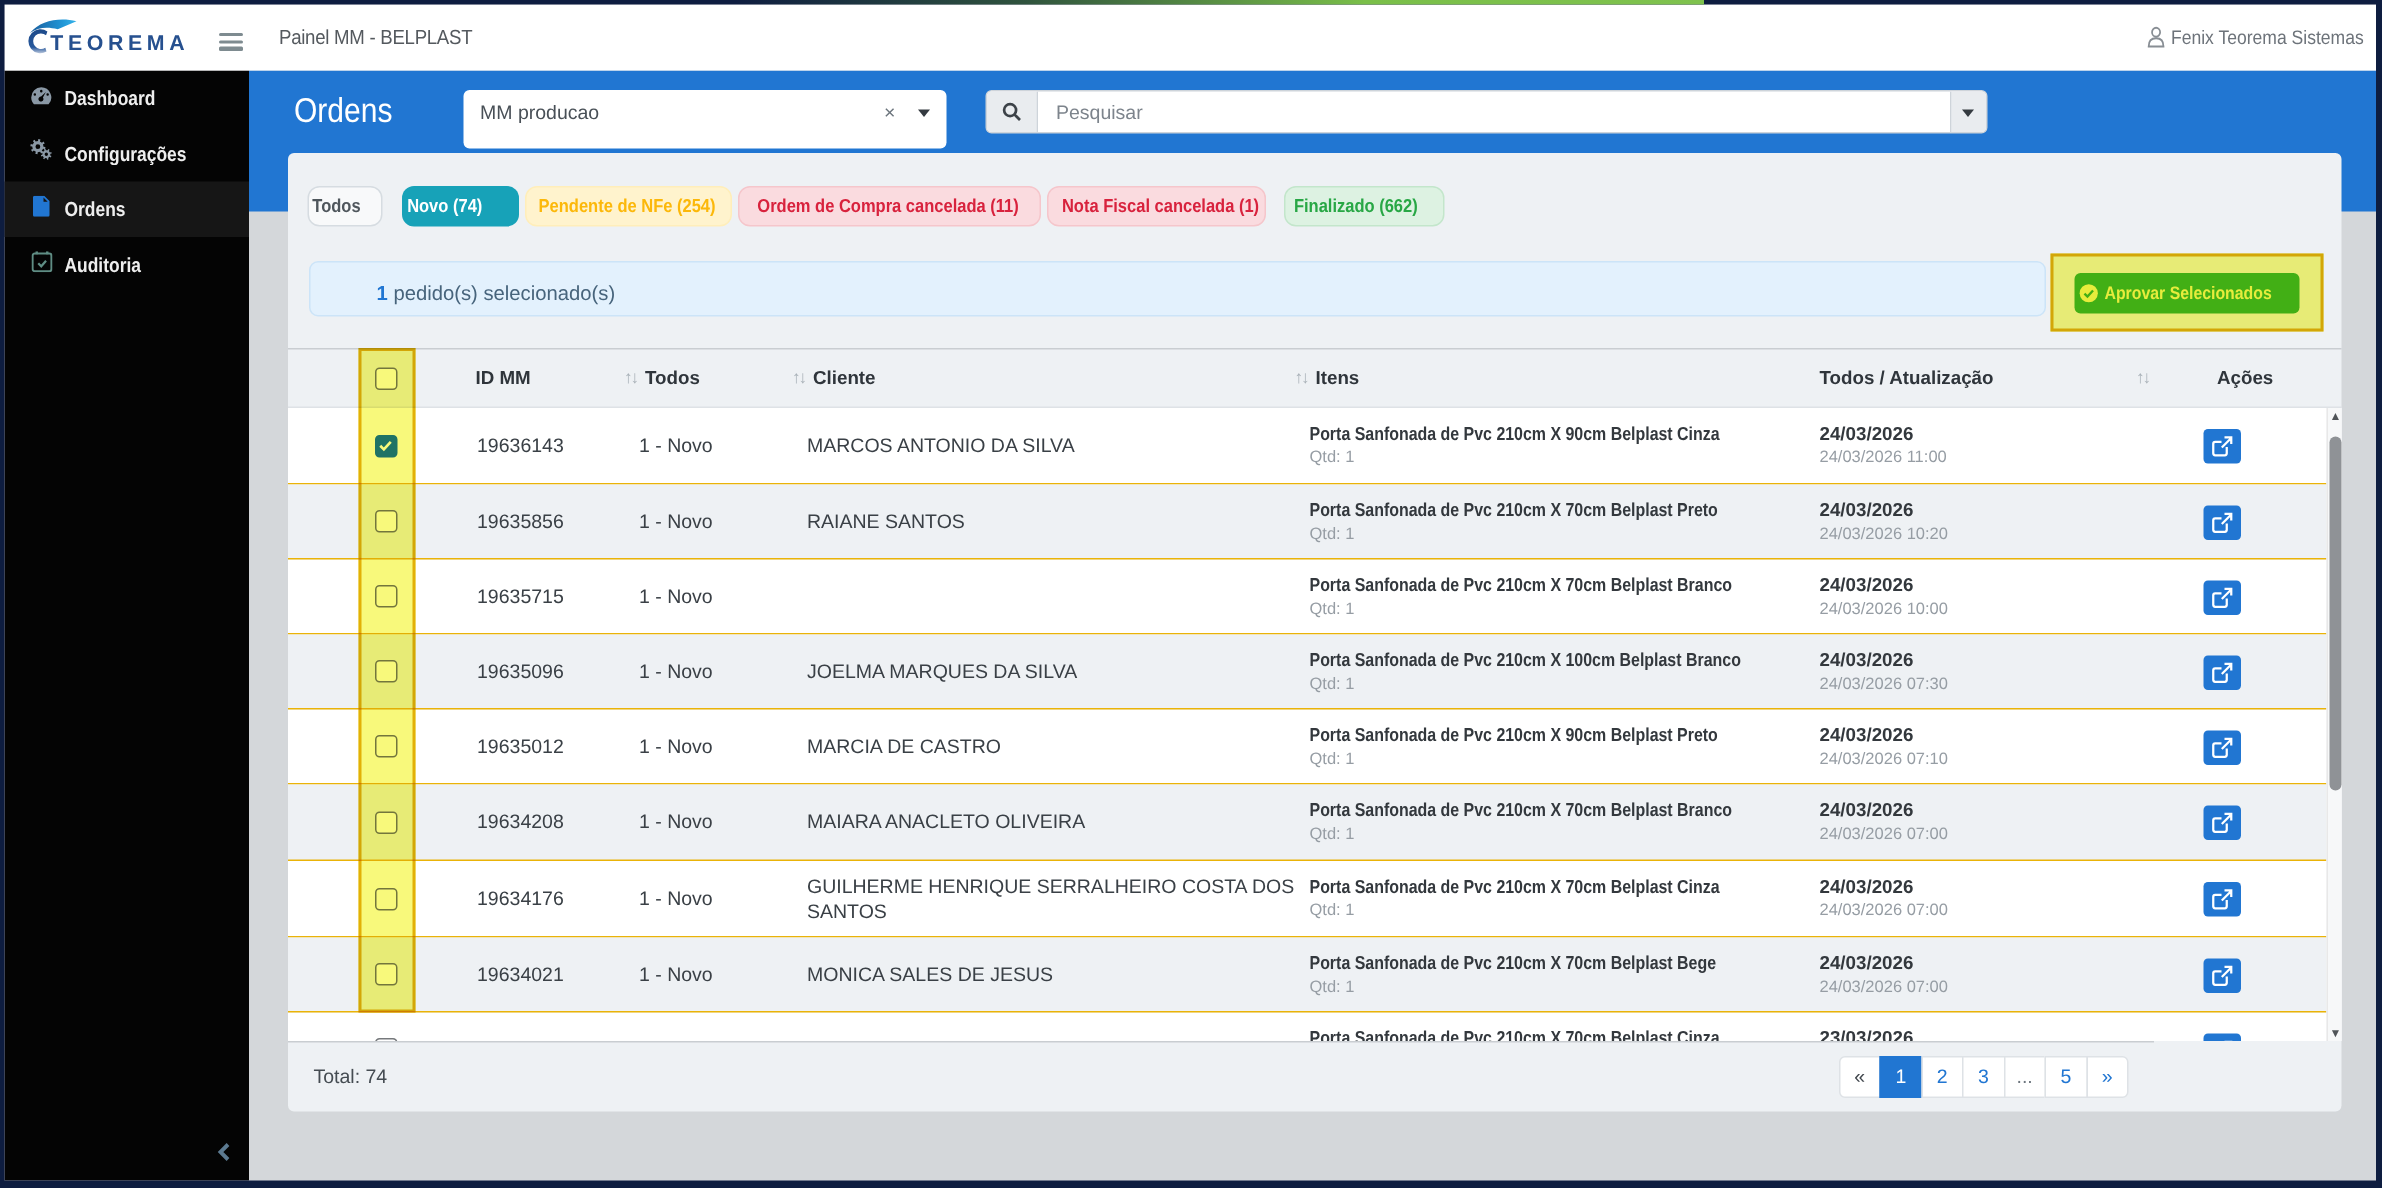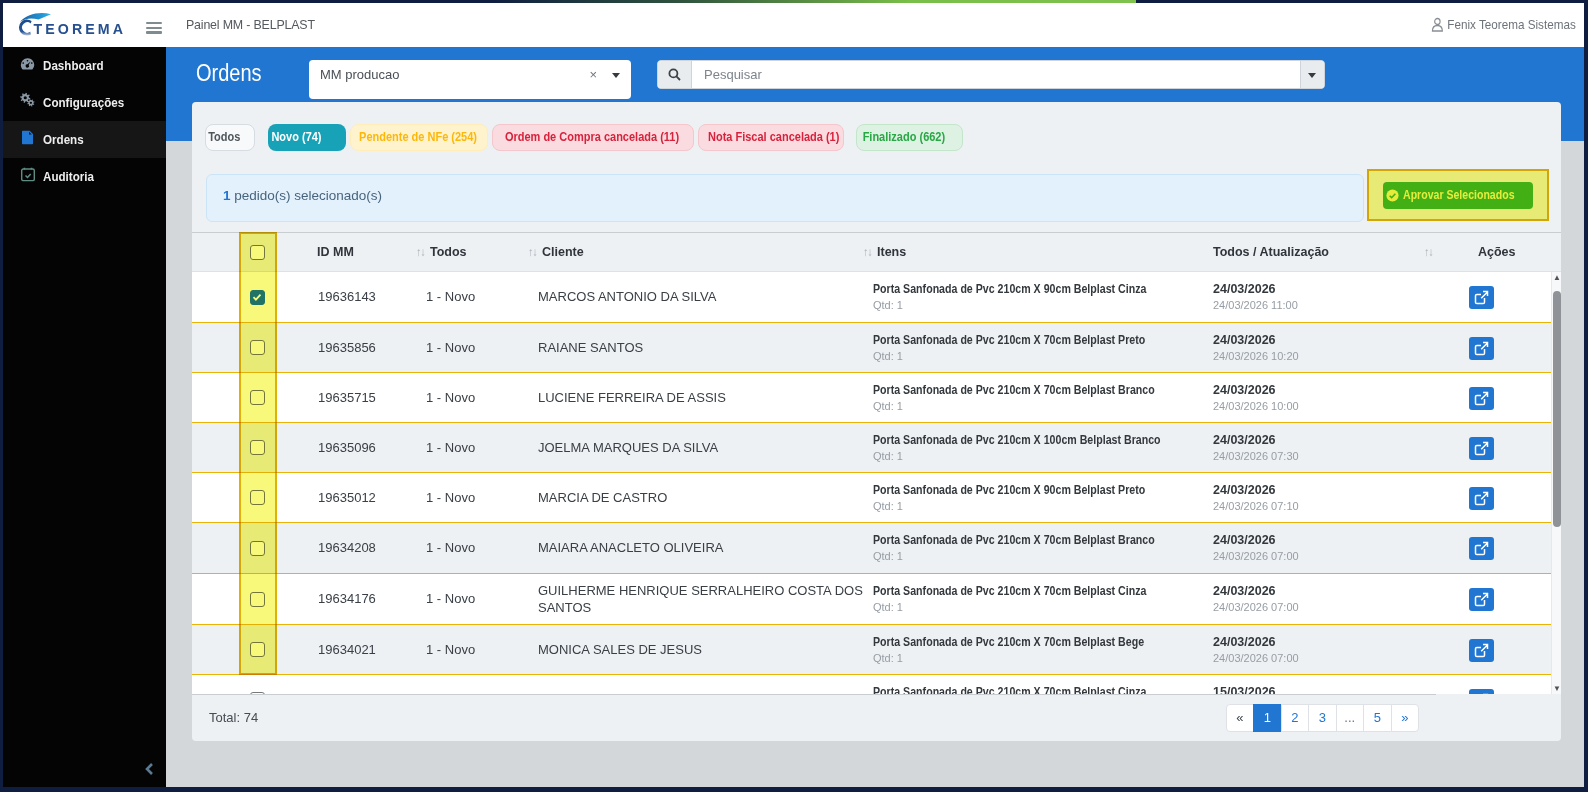--- a/index.html
+++ b/index.html
@@ -51,21 +51,21 @@
 #card { position:absolute; left:192px; top:102px; width:1369px; height:639px; background:#eef1f4; border-radius:4px; z-index:2; }
 .chip { position:absolute; top:22px; height:27px; border-radius:8px; font-size:12.5px; font-weight:700; line-height:25px; text-align:left; white-space:nowrap; }
 .chip s { display:inline-block; text-decoration:none; transform:scaleX(0.88); transform-origin:center; }
 #chip-todos { left:13px; width:50px; background:#f8f9fa; border:1px solid #d6dce1; color:#4f565c; }
 #chip-novo { left:76px; width:78px; background:#17a2b8; color:#ffffff; line-height:27px; }
 #chip-pend { left:158px; width:138px; background:#fff3cd; border:1px solid #ffeeba; color:#fcb80a; }
 #chip-ord { left:300px; width:202px; background:#fadbdf; border:1px solid #f5c6cb; color:#d8223d; }
 #chip-nota { left:506px; width:146px; background:#fadbdf; border:1px solid #f5c6cb; color:#d8223d; }
 #chip-fin { left:664px; width:107px; background:#ddf2e2; border:1px solid #c3e6cb; color:#28a745; }
 
-#alert { position:absolute; left:14px; top:72px; width:1158px; height:48px; background:#e3f1fd; border:1px solid #cce4f8; border-radius:6px; line-height:42px; font-size:13.5px; color:#47647c; }
+#alert { position:absolute; left:14px; top:72px; width:1158px; height:37px; background:#e3f1fd; border:1px solid #cce4f8; border-radius:6px; line-height:42px; font-size:13.5px; color:#47647c;padding-left:28px; }
 #alert b { color:#2176d2; }
 #alert span { margin-left:16px; }
 
 #aprovar { position:absolute; left:1191px; top:80px; width:150px; height:27px; background:#44b32a; border-radius:4px; color:#eef27c; font-size:12px; font-weight:700; text-align:center; line-height:27px; z-index:3; white-space:nowrap; }
 #aprovar s { display:inline-block; text-decoration:none; transform:scaleX(0.88); transform-origin:0 50%; vertical-align:top; }
 #aprovar svg { vertical-align:-3px; margin-right:5px; }
 #hlbtn { position:absolute; left:1175px; top:67px; width:182px; height:52px; background:#f8f97b; border:2px solid #e2b007; mix-blend-mode:multiply; z-index:4; }
 
 
 #thead { position:absolute; left:0; top:130px; width:1369px; height:40px; border-top:1px solid #c9cdd1; border-bottom:1px solid #dee2e6; font-size:12.5px; font-weight:700; color:#2f353b; }
@@ -277,21 +277,20 @@
             <svg width="15" height="15" viewBox="0 0 15 15">
               <path d="M10.5 8 v4.2 a1.3 1.3 0 0 1 -1.3 1.3 H2.8 a1.3 1.3 0 0 1 -1.3 -1.3 V5.8 a1.3 1.3 0 0 1 1.3 -1.3 H7" fill="none" stroke="#ffffff" stroke-width="1.5"></path>
               <path d="M9 1.5 h4.5 V6 M13 2.5 L7.2 8.3" fill="none" stroke="#ffffff" stroke-width="1.5"></path>
             </svg>
           </div>
       </div>
       <div class="trow" style="height:50px;">
         <span class="cb" style="top:17px;"></span>
         <span class="cell" style="left:126px;line-height:49px;">19635715</span>
         <span class="cell" style="left:234px;line-height:49px;">1 - Novo</span>
-        <span class="cell" style="left:346px;width:340px;line-height:49px;">LUCIENE FERREIRA DE ASSIS</span>
         <span class="itit">Porta Sanfonada de Pvc 210cm X 70cm Belplast Branco</span>
         <span class="iqtd">Qtd: 1</span>
         <span class="dt1">24/03/2026</span>
         <span class="dt2">24/03/2026 10:00</span>
         <div class="actbtn" style="top:14px;">
             <svg width="15" height="15" viewBox="0 0 15 15">
               <path d="M10.5 8 v4.2 a1.3 1.3 0 0 1 -1.3 1.3 H2.8 a1.3 1.3 0 0 1 -1.3 -1.3 V5.8 a1.3 1.3 0 0 1 1.3 -1.3 H7" fill="none" stroke="#ffffff" stroke-width="1.5"></path>
               <path d="M9 1.5 h4.5 V6 M13 2.5 L7.2 8.3" fill="none" stroke="#ffffff" stroke-width="1.5"></path>
             </svg>
           </div>
@@ -376,21 +375,21 @@
             </svg>
           </div>
       </div>
       <div class="trow" style="height:50px;">
         <span class="cb" style="top:17px;"></span>
         <span class="cell" style="left:126px;line-height:49px;">19633988</span>
         <span class="cell" style="left:234px;line-height:49px;">1 - Novo</span>
         <span class="cell" style="left:346px;width:340px;line-height:49px;">ROSANA LIMA</span>
         <span class="itit">Porta Sanfonada de Pvc 210cm X 70cm Belplast Cinza</span>
 
-        <span class="dt1">15/03/2026</span>
+        <span class="dt1">23/03/2026</span>
 
         <div class="actbtn" style="top:14px;">
             <svg width="15" height="15" viewBox="0 0 15 15">
               <path d="M10.5 8 v4.2 a1.3 1.3 0 0 1 -1.3 1.3 H2.8 a1.3 1.3 0 0 1 -1.3 -1.3 V5.8 a1.3 1.3 0 0 1 1.3 -1.3 H7" fill="none" stroke="#ffffff" stroke-width="1.5"></path>
               <path d="M9 1.5 h4.5 V6 M13 2.5 L7.2 8.3" fill="none" stroke="#ffffff" stroke-width="1.5"></path>
             </svg>
           </div>
       </div>
     </div>
 

